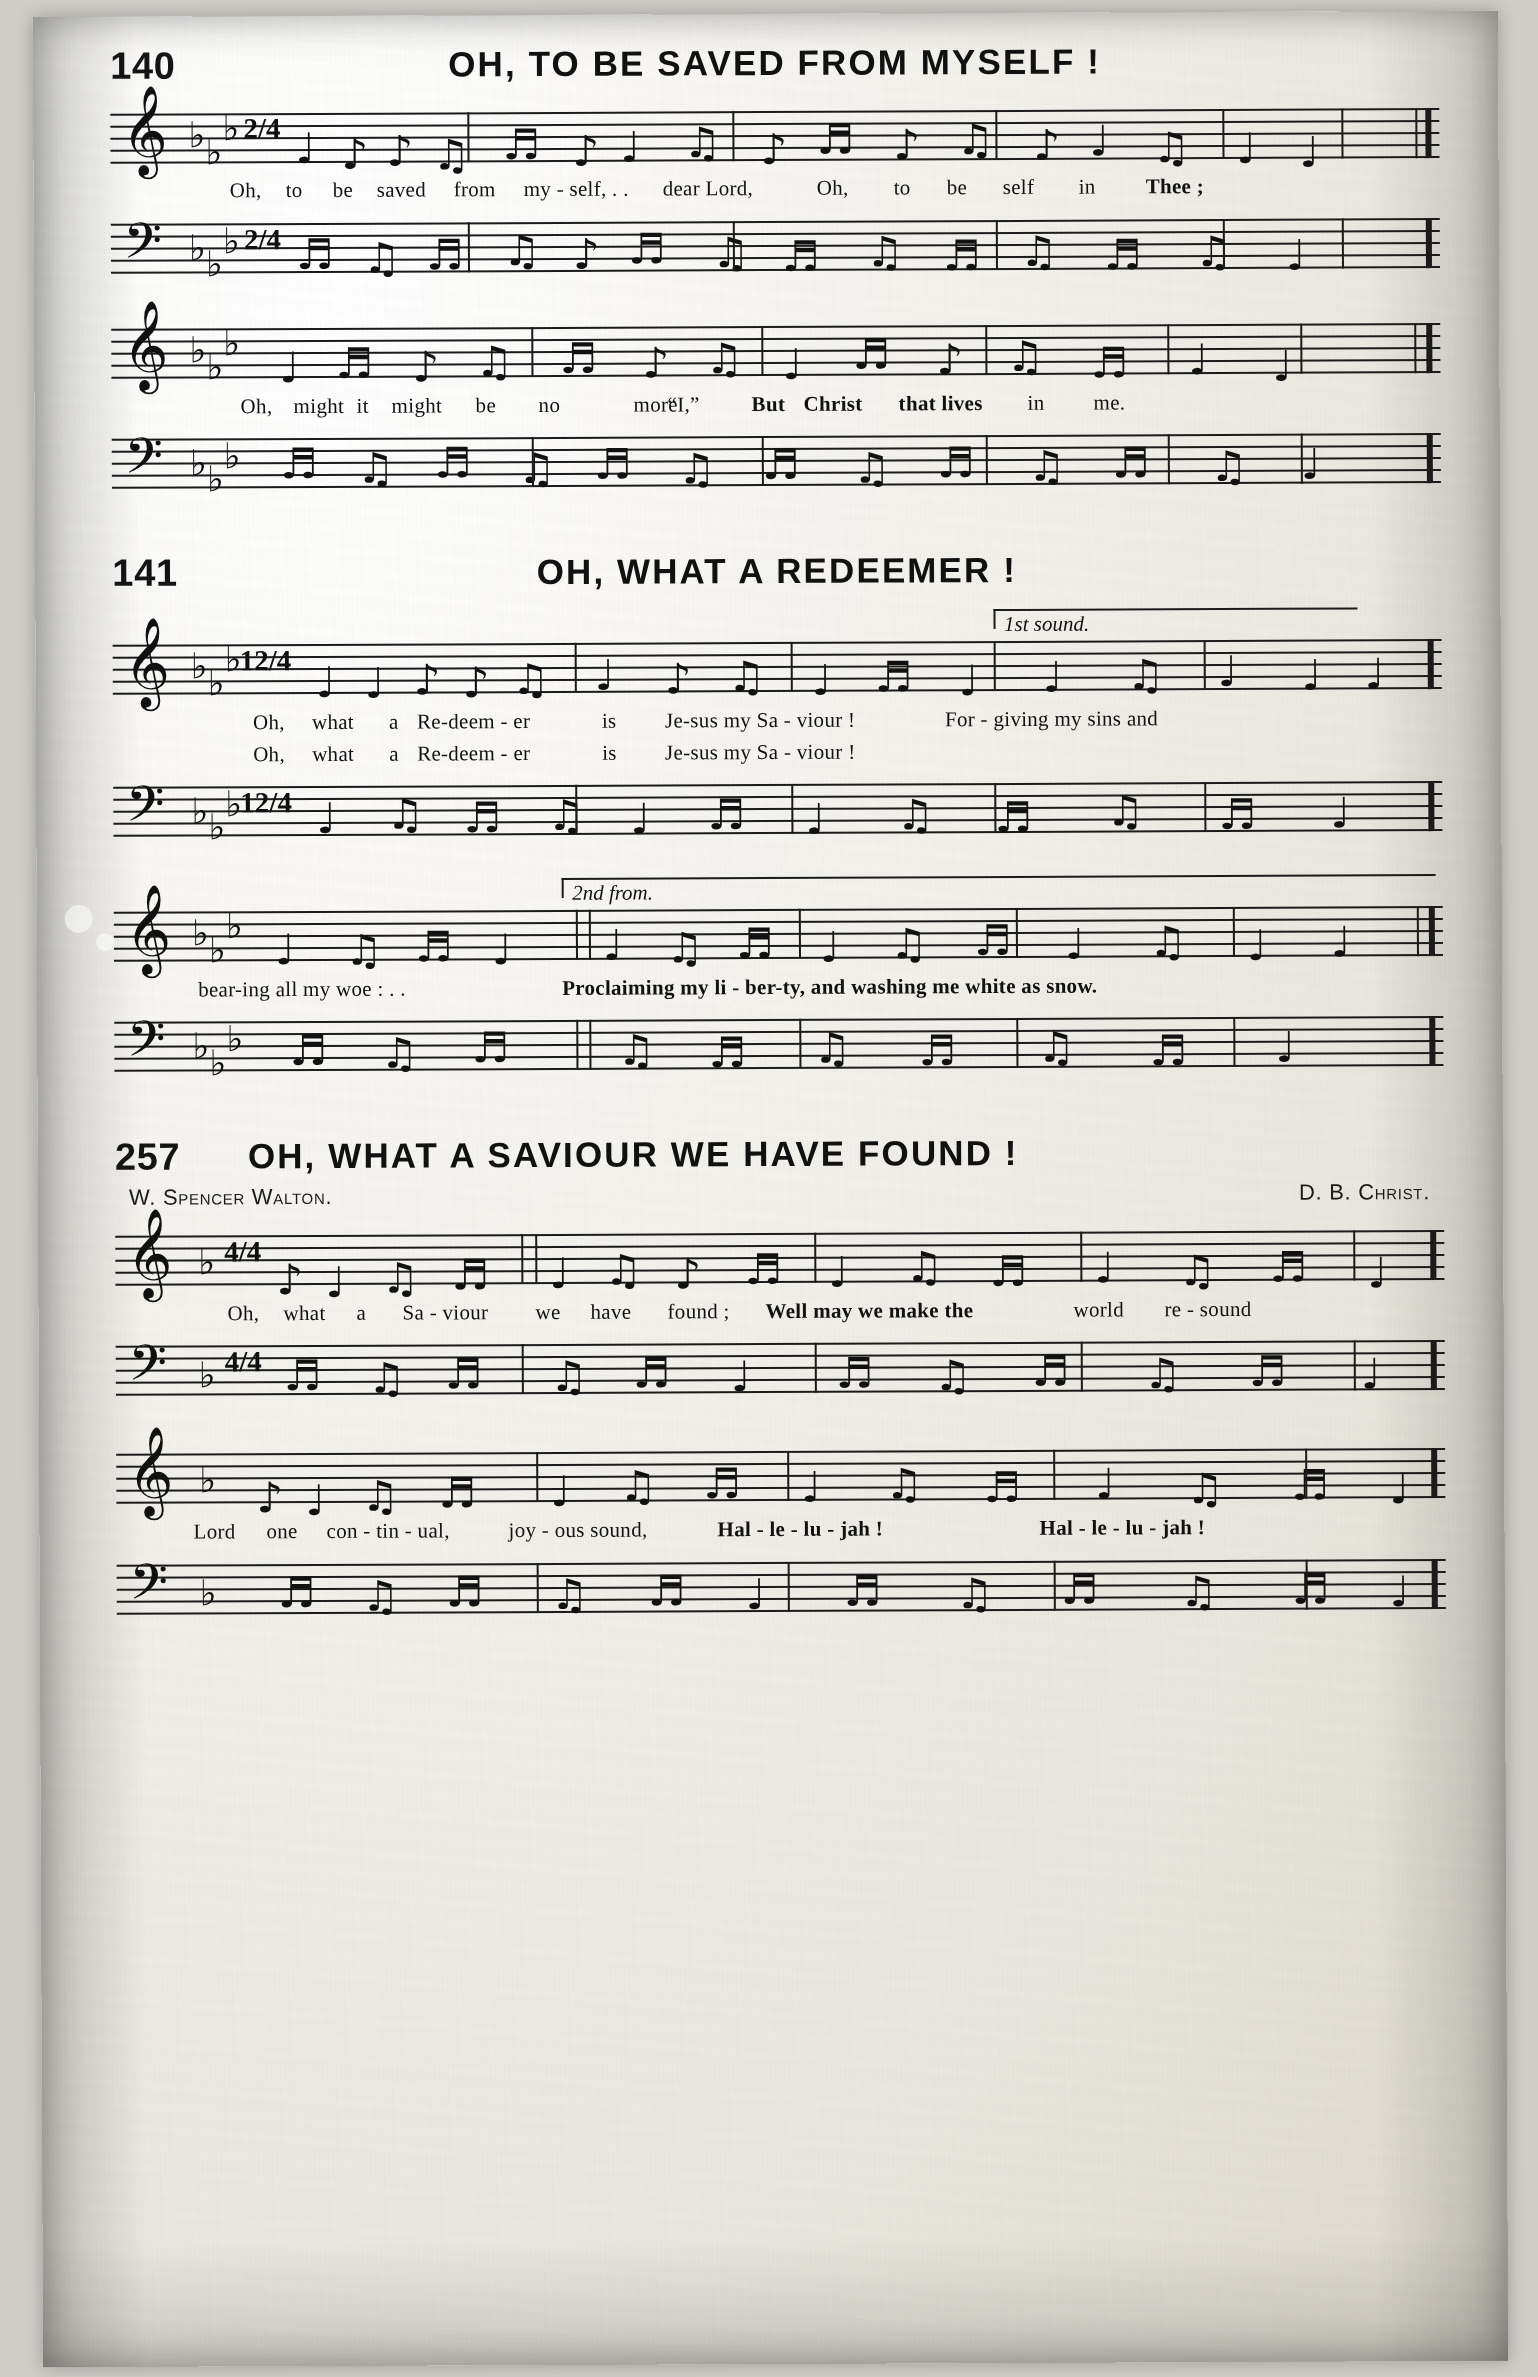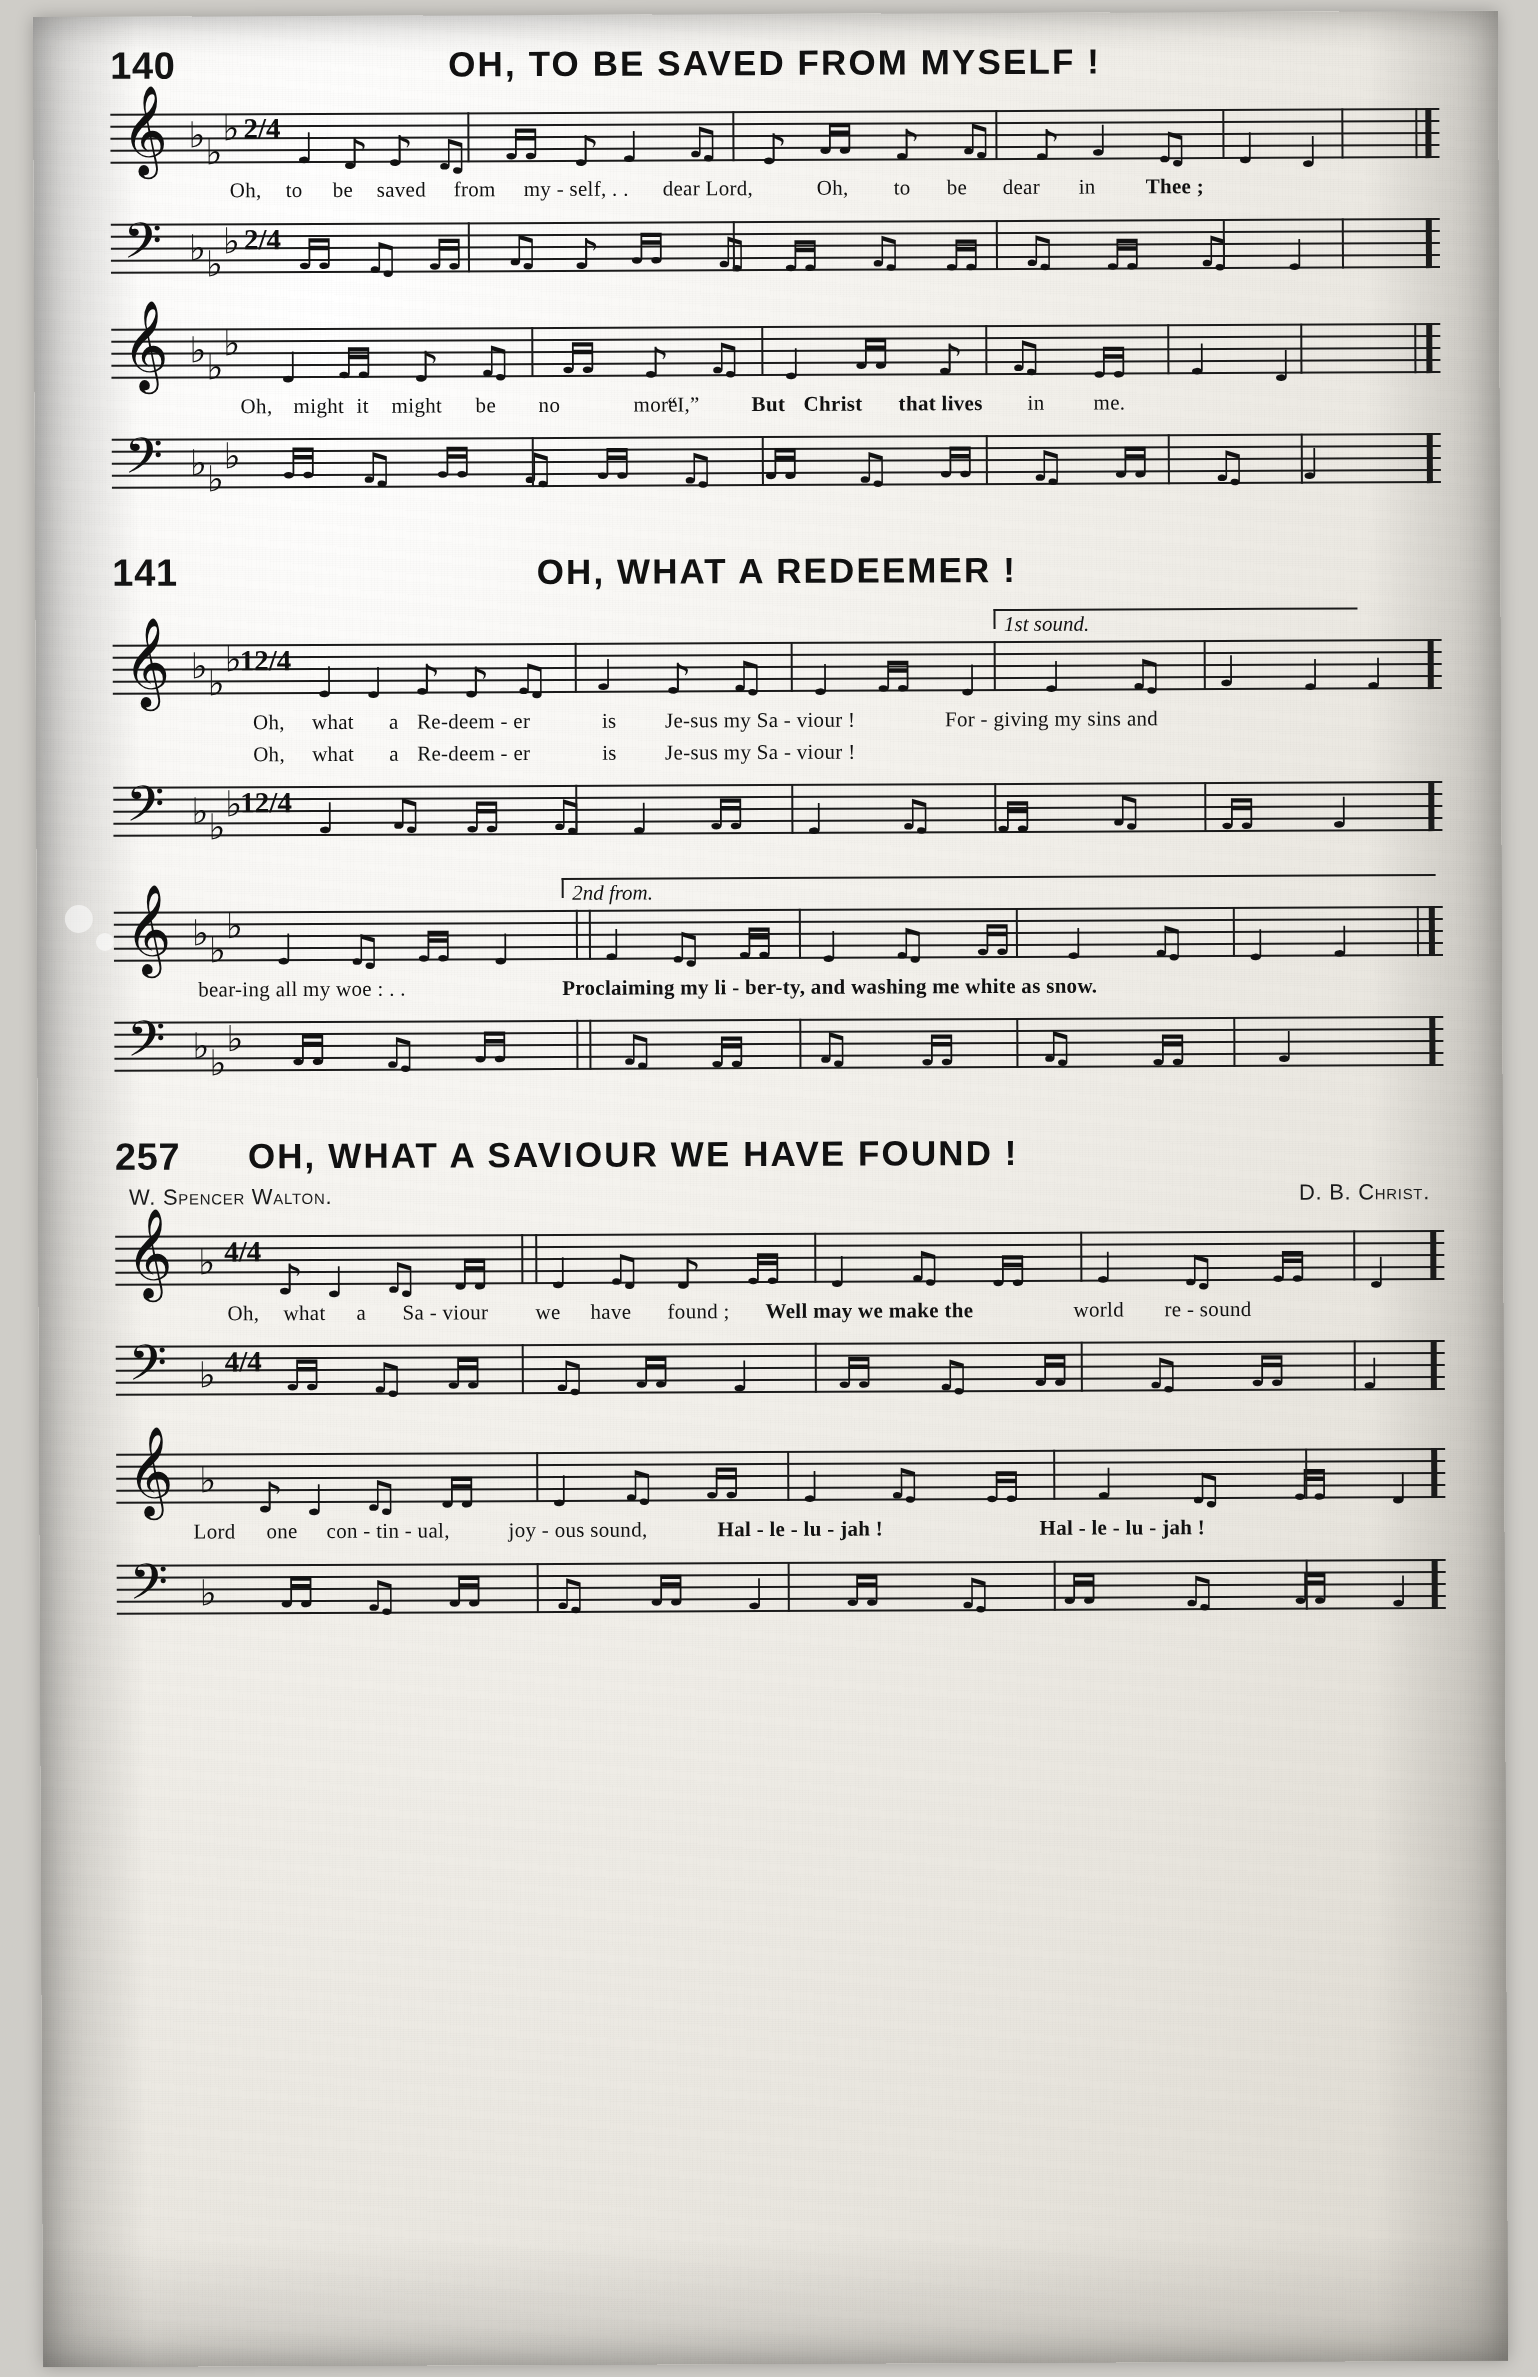--- a/index.html
+++ b/index.html
@@ -303,21 +303,21 @@
             <span class="lyric" style="left:119px;">Oh,</span>
             <span class="lyric" style="left:175px;">to</span>
             <span class="lyric" style="left:222px;">be</span>
             <span class="lyric" style="left:266px;">saved</span>
             <span class="lyric" style="left:343px;">from</span>
             <span class="lyric" style="left:413px;">my - self, . .</span>
             <span class="lyric" style="left:552px;">dear Lord,</span>
             <span class="lyric" style="left:706px;">Oh,</span>
             <span class="lyric" style="left:783px;">to</span>
             <span class="lyric" style="left:836px;">be</span>
-            <span class="lyric" style="left:892px;">dear</span>
+            <span class="lyric" style="left:892px;">self</span>
             <span class="lyric" style="left:968px;">in</span>
             <span class="lyric bold" style="left:1035px;">Thee ;</span>
           </div>
 
           <div class="staff">
             <div class="lines">
                 <i></i>
                 <i></i>
                 <i></i>
                 <i></i>

